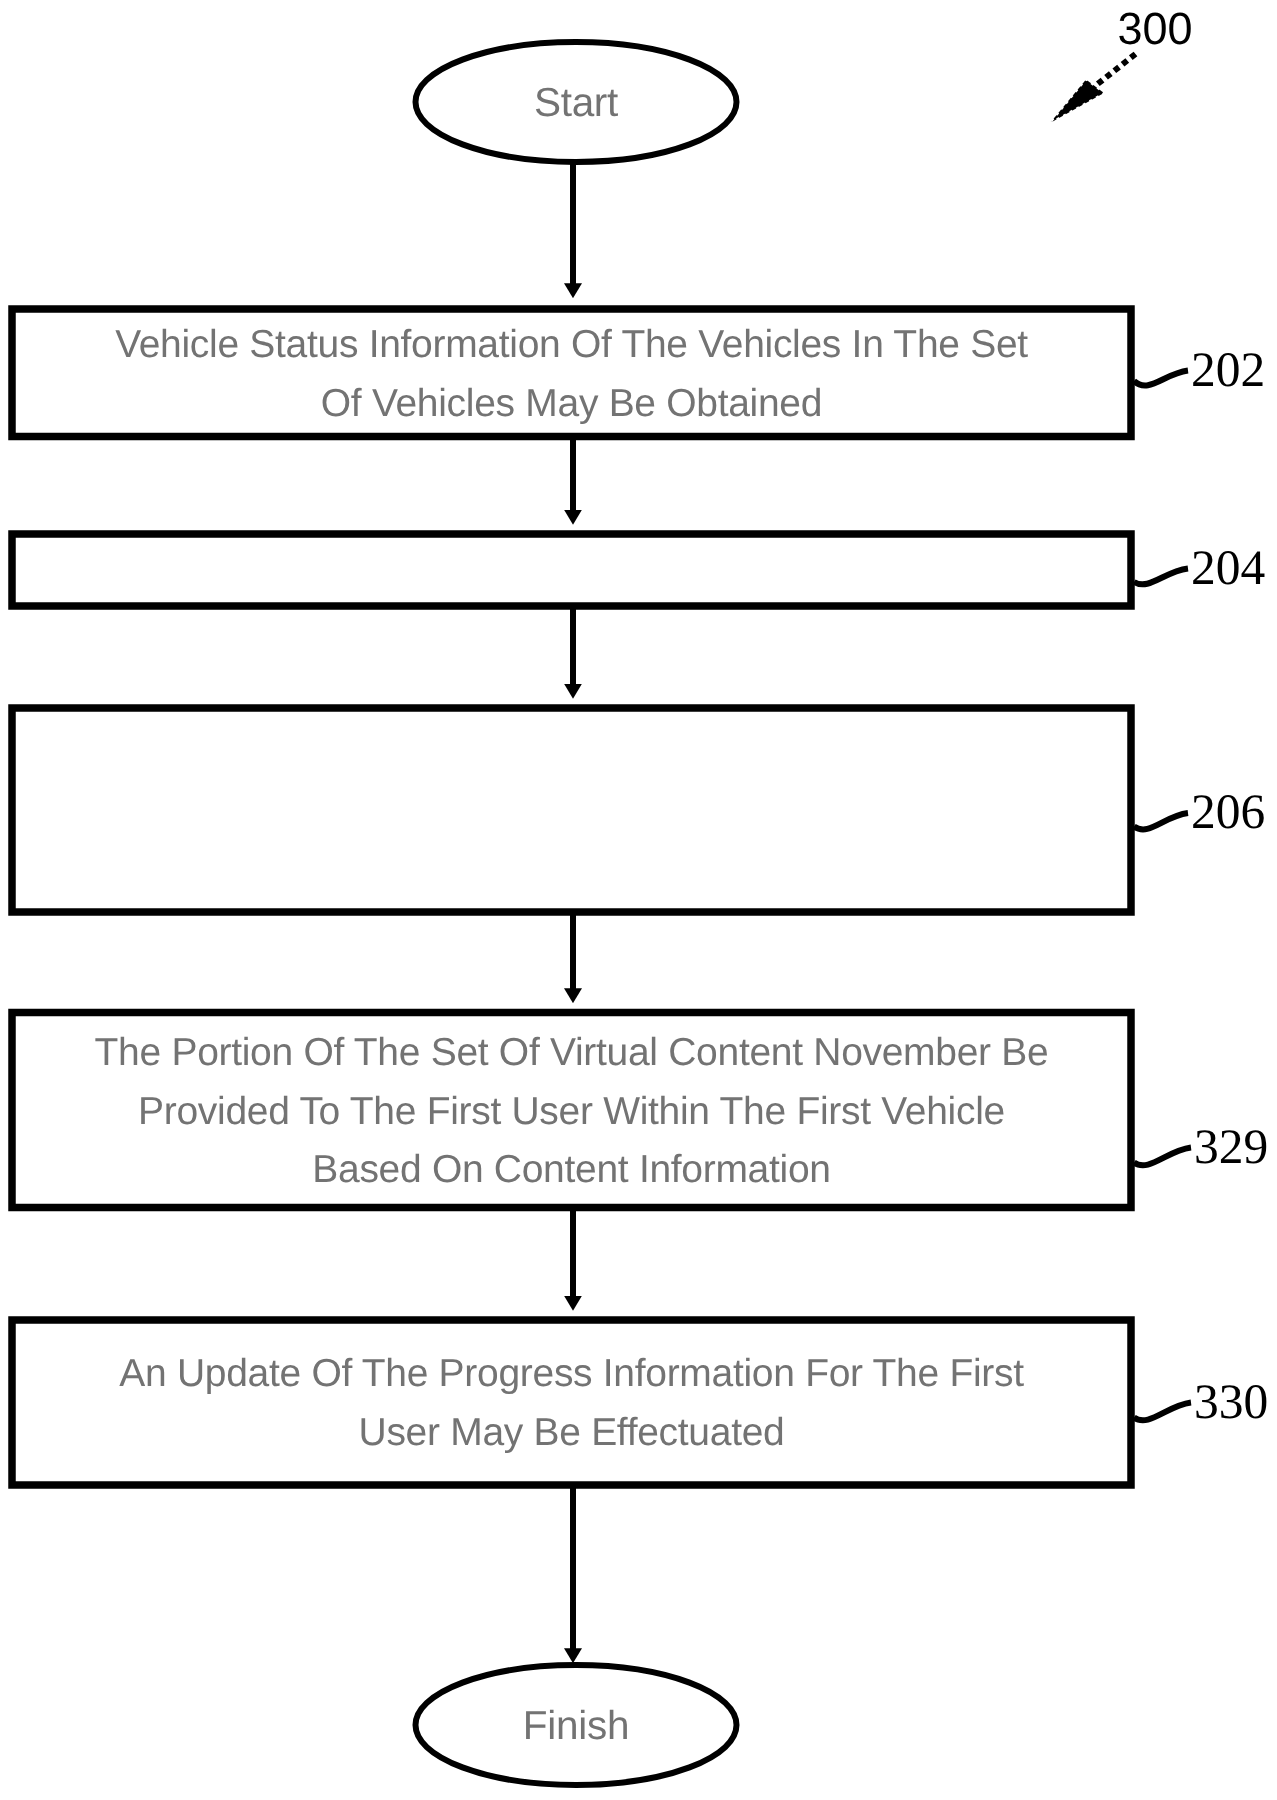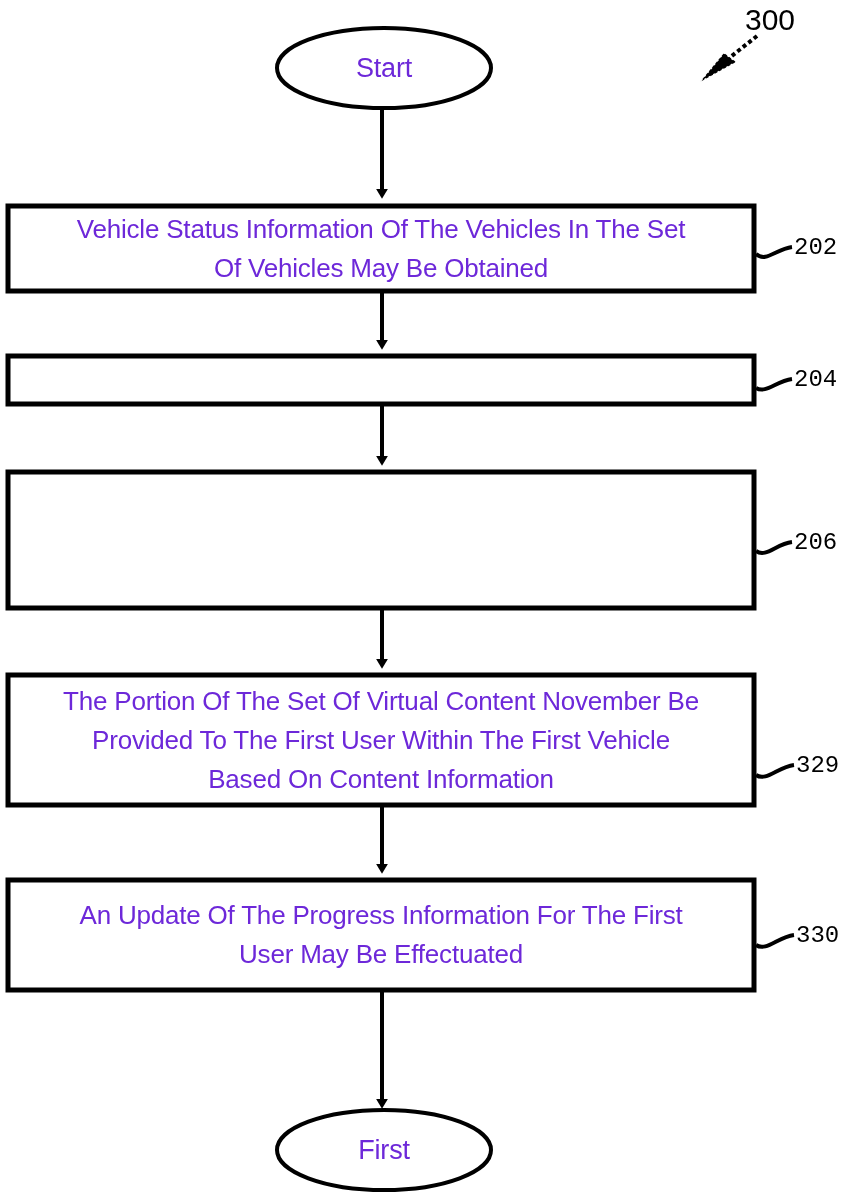--- a/index.html
+++ b/index.html
@@ -23,37 +23,37 @@
     left: 0;
     width: 851px;
     height: 1200px;
   }
   .node-text {
     position: absolute;
     display: flex;
     align-items: center;
     justify-content: center;
     text-align: center;
-    color: #6d28d9;
+    color: #737373;
     font-family: "Liberation Sans", sans-serif;
     font-size: 26px;
     line-height: 39px;
     letter-spacing: -0.2px;
     white-space: pre-line;
     pointer-events: none;
   }
   .terminal-text {
     font-size: 27px;
     line-height: 30px;
   }
   .ref-num {
     position: absolute;
     color: #000000;
-    font-family: Liberation Mono, monospace;
-    font-size: 24px;
+    font-family: Liberation Serif, serif;
+    font-size: 33px;
     line-height: 29px;
     letter-spacing: 0px;
   }
   .fig-num {
     position: absolute;
     color: #000000;
     font-family: "Liberation Sans", sans-serif;
     font-size: 30px;
     line-height: 30px;
   }
@@ -121,17 +121,17 @@
 
   <div class="node-text" style="left:18px; top:675px; width:726px; height:130px;">The Portion Of The Set Of Virtual Content November Be
 Provided To The First User Within The First Vehicle
 Based On Content Information</div>
   <div class="ref-num" style="left:796px; top:751px;">329</div>
 
   <div class="node-text" style="left:18px; top:880px; width:726px; height:110px;">An Update Of The Progress Information For The First
 User May Be Effectuated</div>
   <div class="ref-num" style="left:796px; top:921px;">330</div>
 
-  <div class="node-text terminal-text" style="left:277px; top:1110px; width:214px; height:80px;">First</div>
+  <div class="node-text terminal-text" style="left:277px; top:1110px; width:214px; height:80px;">Finish</div>
 
   <div class="fig-num" style="left:745px; top:5px;">300</div>
 
 </div>
 
 </body></html>

